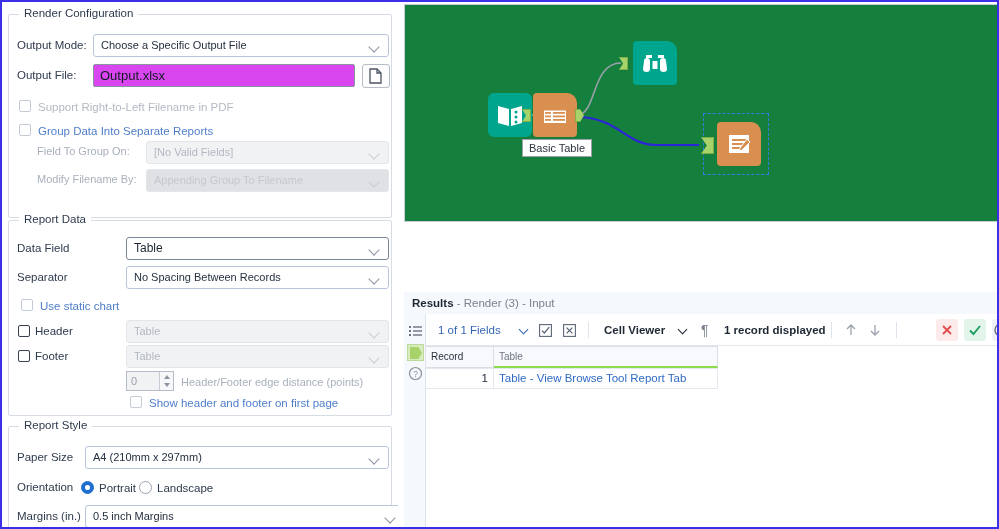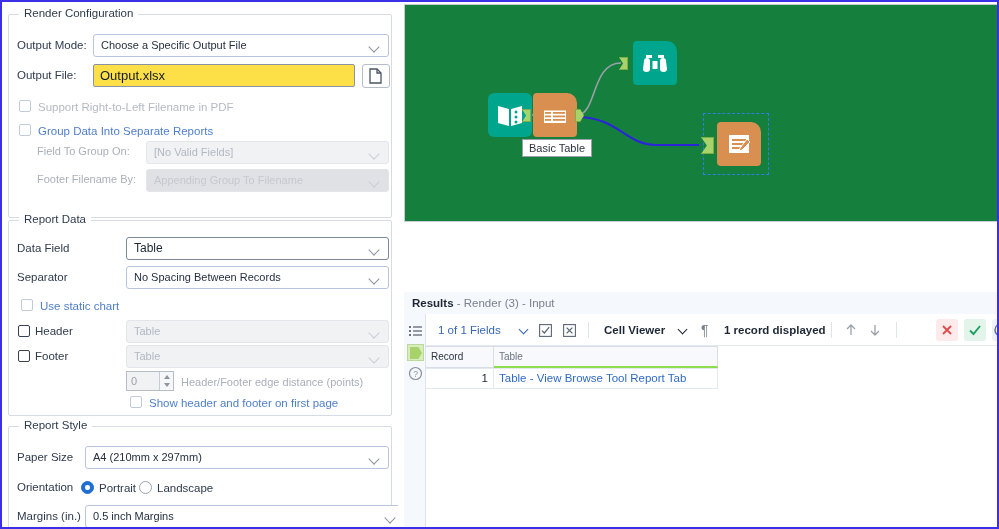--- a/index.html
+++ b/index.html
@@ -67,21 +67,21 @@
     width:7px; height:7px;
     border-right:1.4px solid #8b93a2;
     border-bottom:1.4px solid #8b93a2;
     transform:rotate(45deg);
   }
   .combo.disabled .chev::before { border-color:#c9ced6; }
 
   
   .tinput {
     position:absolute; height:23px;
-    background:#fde047; border:1px solid #8b93a2; border-radius:2px;
+    background:#d946ef; border:1px solid #8b93a2; border-radius:2px;
     font-size:13px; color:#121a24;
     line-height:21px; padding-left:6px;
     white-space:nowrap; overflow:hidden;
   }
 
   
   .filebtn {
     position:absolute; width:28px; height:24px;
     border:1px solid #b7bdc8; border-radius:3px;
     background:#fdfdfe;
@@ -252,21 +252,21 @@
 
       <div class="cbox light" style="left:10px; top:109px;"></div>
       <div class="cblabel link" style="left:29px; top:109px;">Group Data Into Separate Reports</div>
 
       <div class="lbl dim" style="left:28px; top:124px; font-size:11px;">Field To Group On:</div>
       <div class="combo disabled" style="left:137px; top:126px; width:243px;">
         <span>[No Valid Fields]</span>
         <span class="chev"></span>
       </div>
 
-      <div class="lbl dim" style="left:28px; top:152px; font-size:11px;">Footer Filename By:</div>
+      <div class="lbl dim" style="left:28px; top:152px; font-size:11px;">Modify Filename By:</div>
       <div class="combo disabled" style="left:137px; top:154px; width:243px; background:#dfe1e5; color:#c5c8cd;">
         <span>Appending Group To Filename</span>
         <span class="chev"></span>
       </div>
     </div>
 
     <div class="group" style="top:216px; height:196px;">
       <div class="legend">Report Data</div>
 
       <div class="lbl" style="left:8px; top:15px;">Data Field</div>

